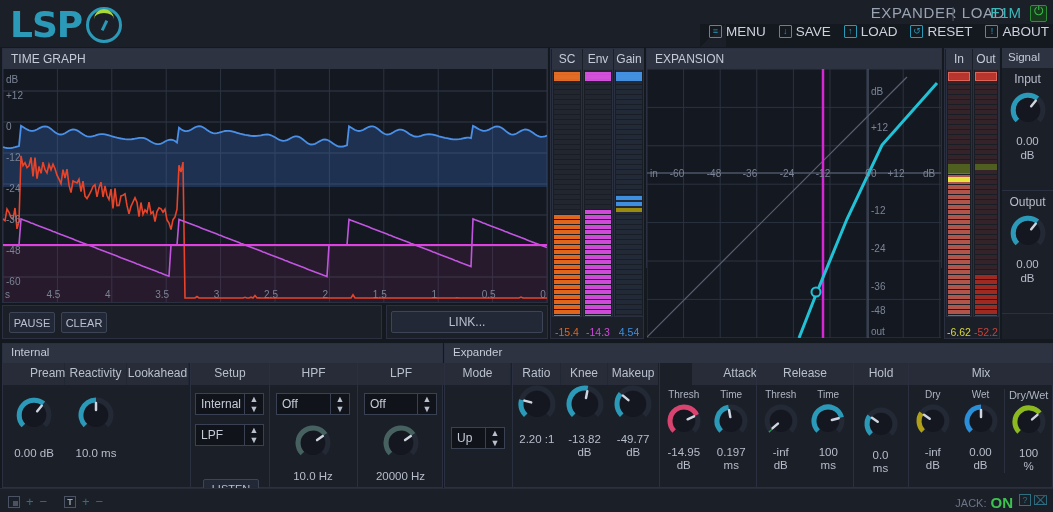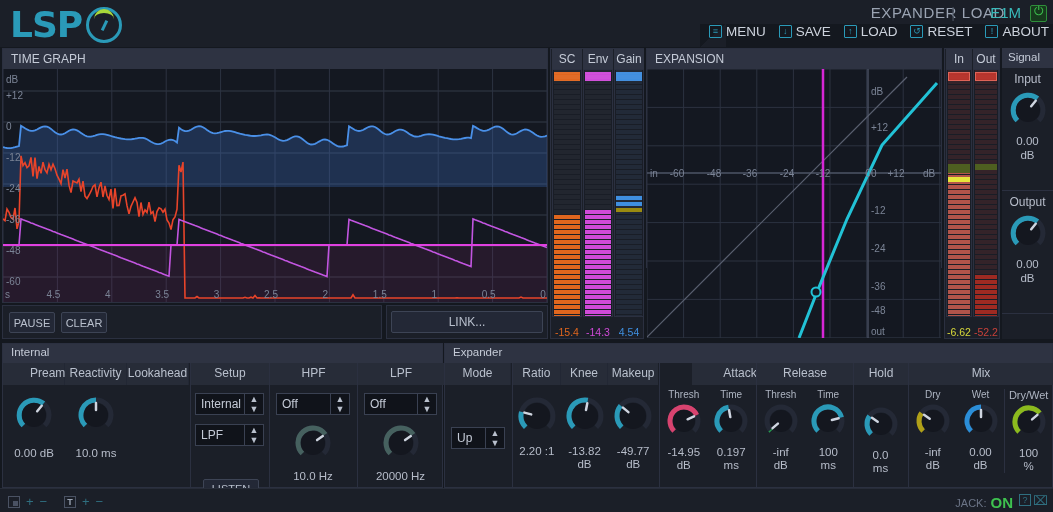--- a/index.html
+++ b/index.html
@@ -658,21 +658,21 @@
       <span class="combo-arrow">▲<br>▼</span>
     </div>
   </div>
 
   <div style="position:absolute;left:67px;top:19px;width:146px;height:125px;border-left:1px solid #2b3040;">
     <div style="display:flex;">
       <div class="colhead" style="width:48px;">Ratio</div>
       <div class="colhead" style="width:48px;">Knee</div>
       <div class="colhead" style="width:50px;border-right:none;">Makeup</div>
     </div>
-    <div style="display:flex;padding-top:12px;">
+    <div style="display:flex;padding-top:0;">
       <div style="width:48px;">
         <div id="ex-knob-0">
             <svg width="38" height="38" style="display:block;margin:0 auto;">
               <path d="M 7.7 30.3 A 16 16 0 1 1 30.3 30.3" fill="none" stroke="#242936" stroke-width="5"></path>
               <path d="M 7.7 30.3 A 16 16 0 0 1 3.5 14.9" fill="none" stroke="#2a9ab8" stroke-width="5"></path>
               <circle cx="19" cy="19" r="13" fill="#14171f"></circle>
               <line x1="13.2" y1="17.4" x2="6.4" y2="15.6" stroke="#cfd5e0" stroke-width="2.5" stroke-linecap="round"></line>
             </svg>
           </div>
         <div class="ctl-val" style="margin-top:10px;">2.20 :1</div>

